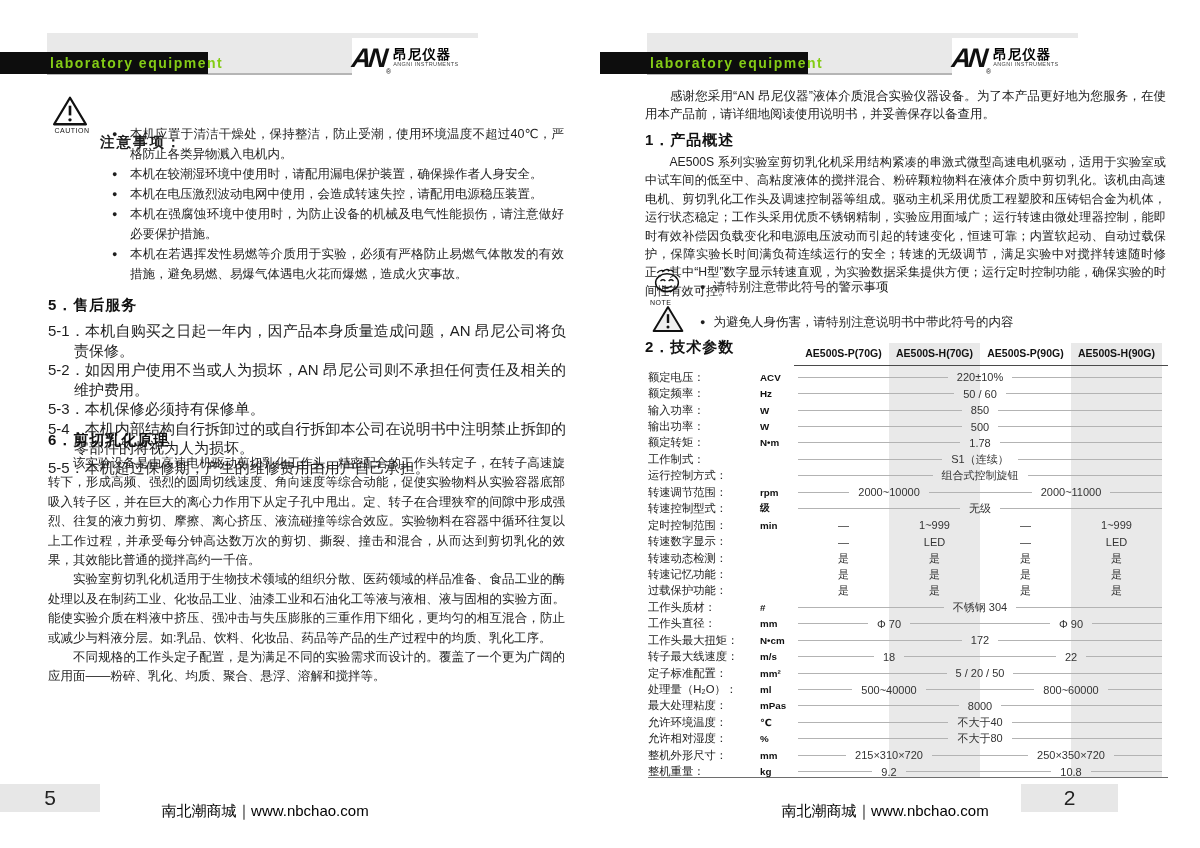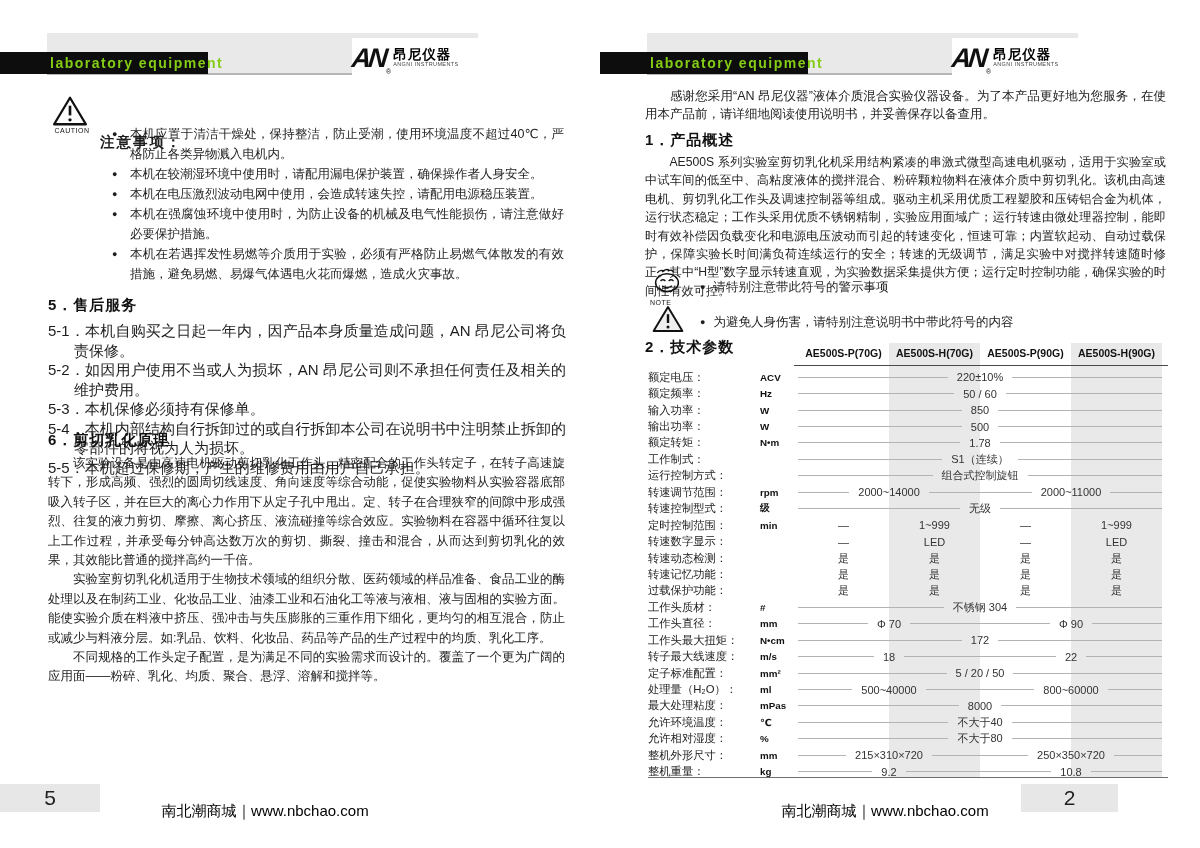--- a/index.html
+++ b/index.html
@@ -264,21 +264,21 @@
                 <span class="sline"></span>
               </div>
             </div>
           </div>
           <div class="trow">
             <div class="tlbl">转速调节范围：</div>
             <div class="tunit">rpm</div>
             <div class="tdata">
               <div class="halfv">
                 <span class="sline"></span>
-                <span class="sval">2000~14000</span>
+                <span class="sval">2000~10000</span>
                 <span class="sline"></span>
               </div>
               <div class="halfv">
                 <span class="sline"></span>
                 <span class="sval">2000~11000</span>
                 <span class="sline"></span>
               </div>
             </div>
           </div>
           <div class="trow">

